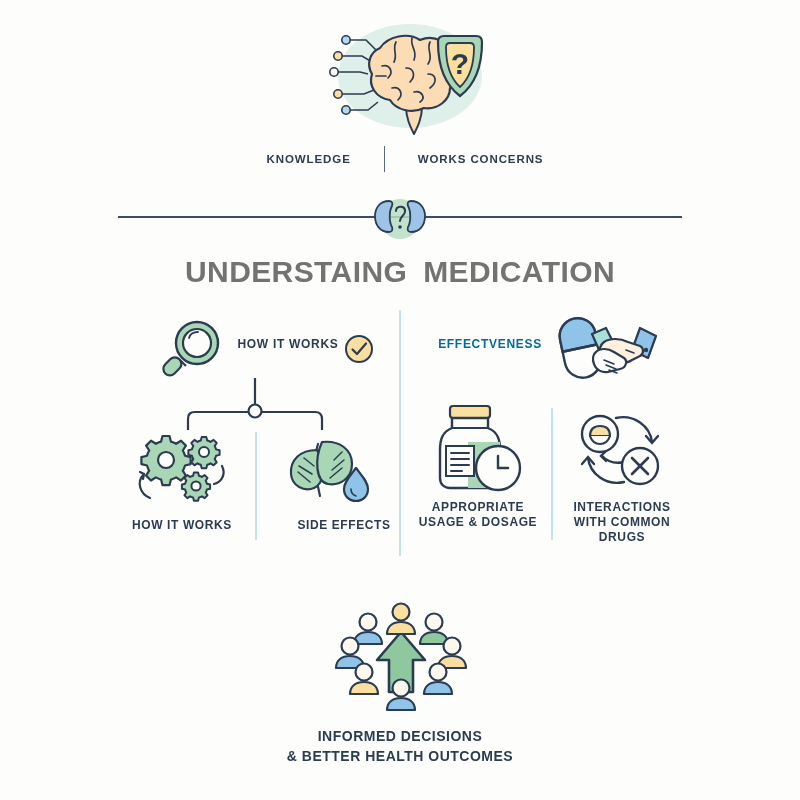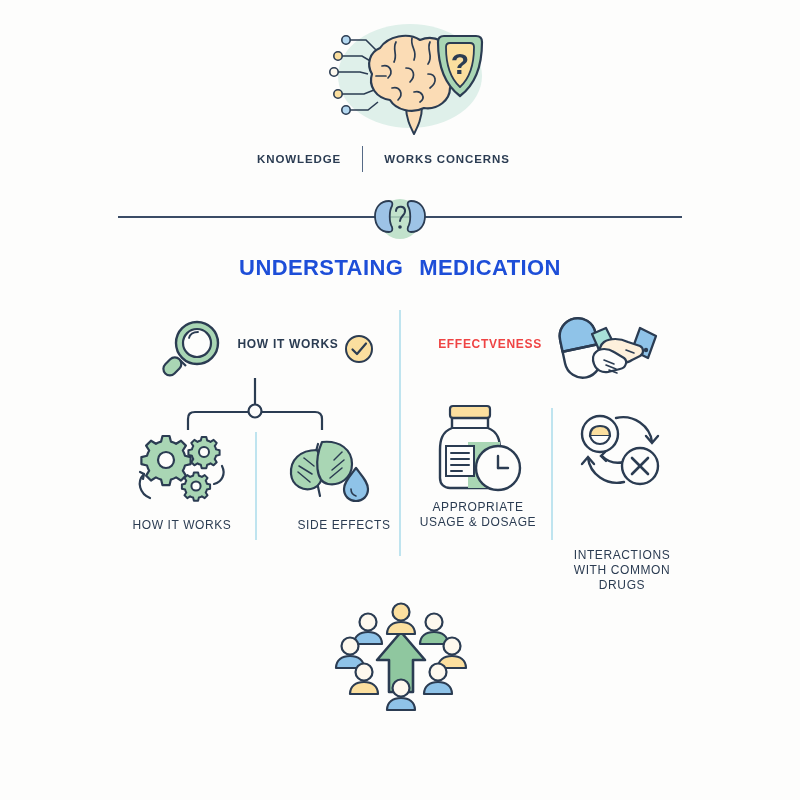--- a/index.html
+++ b/index.html
@@ -26,21 +26,22 @@
   #top-section { left: 0; top: 0; width: 800px; height: 200px; }
   #brain-illustration { left: 310px; top: 18px; width: 190px; height: 125px; }
 
   .top-labels {
     position: absolute;
     left: 240px;
     top: 146px;
     width: 330px;
     display: flex;
     align-items: center;
-    gap: 4px;
+    justify-content: center;
+    gap: 16px;
   }
   .top-label {
     font-size: 11.5px;
     font-weight: 700;
     letter-spacing: 0.9px;
     color: #2b3c52;
     white-space: nowrap;
     padding: 0 17px;
   }
   .top-sep {
@@ -58,24 +59,24 @@
     background: #3a4c66;
   }
   #divider-badge { left: 367px; top: 189px; width: 66px; height: 56px; }
 
   
   #main-title {
     left: 0;
     top: 255px;
     width: 800px;
     text-align: center;
-    font-size: 22px;
+    font-size: 30px;
     font-weight: 700;
     letter-spacing: 0.4px;
-    color: #1d4ed8;
+    color: #737373;
   }
   #main-title .gap { display: inline-block; width: 16px; }
 
   
   #center-divider {
     left: 399px;
     top: 310px;
     width: 2px;
     height: 246px;
     background: #bfe4ef;
@@ -100,36 +101,36 @@
 
   #left-sub-divider {
     left: 255px; top: 432px; width: 2px; height: 108px;
     background: #bfe4ef;
   }
 
   .sub-label {
     position: absolute;
     text-align: center;
     font-size: 12px;
-    font-weight: 400;
+    font-weight: 700;
     letter-spacing: 0.6px;
     line-height: 15px;
     color: #2b3c52;
   }
   #label-how-it-works { left: 118px; top: 518px; width: 128px; }
   #label-side-effects { left: 280px; top: 518px; width: 128px; }
   #label-usage       { left: 412px; top: 500px; width: 132px; }
-  #label-interactions{ left: 552px; top: 500px; width: 140px; margin-top: 48px; }
+  #label-interactions{ left: 552px; top: 500px; width: 140px; }
 
   
   #effectiveness-label {
     left: 430px; top: 337px; width: 120px;
     text-align: center;
     font-size: 12px; font-weight: 700; letter-spacing: 0.7px;
-    color: #ef4444;
+    color: #0369a1;
   }
   #handshake-pill-icon { left: 548px; top: 312px; width: 116px; height: 74px; }
 
   
   #bottle-clock-icon { left: 428px; top: 402px; width: 100px; height: 90px; }
   #interactions-icon { left: 572px; top: 408px; width: 96px; height: 84px; }
 
   #right-sub-divider {
     left: 551px; top: 408px; width: 2px; height: 132px;
     background: #bfe4ef;
@@ -417,14 +418,18 @@
       <circle cx="108" cy="72" r="8.5" fill="#fdf8ee" stroke="#2b3c52" stroke-width="2.2"></circle>
       <path d="M94 94 C94 86 100 82 108 82 C116 82 122 86 122 94 Z" fill="#8fc3e8" stroke="#2b3c52" stroke-width="2.2" stroke-linejoin="round"></path>
     </g>
 
     <g>
       <circle cx="71" cy="88" r="8.5" fill="#fdf8ee" stroke="#2b3c52" stroke-width="2.2"></circle>
       <path d="M57 110 C57 102 63 98 71 98 C79 98 85 102 85 110 Z" fill="#8fc3e8" stroke="#2b3c52" stroke-width="2.2" stroke-linejoin="round"></path>
     </g>
   </svg>
 
+  <div class="abs" id="bottom-caption">
+    <span>INFORMED DECISIONS</span><br>
+    <span>&amp; BETTER HEALTH OUTCOMES</span>
+  </div>
 
 </div>
 
 </body></html>

